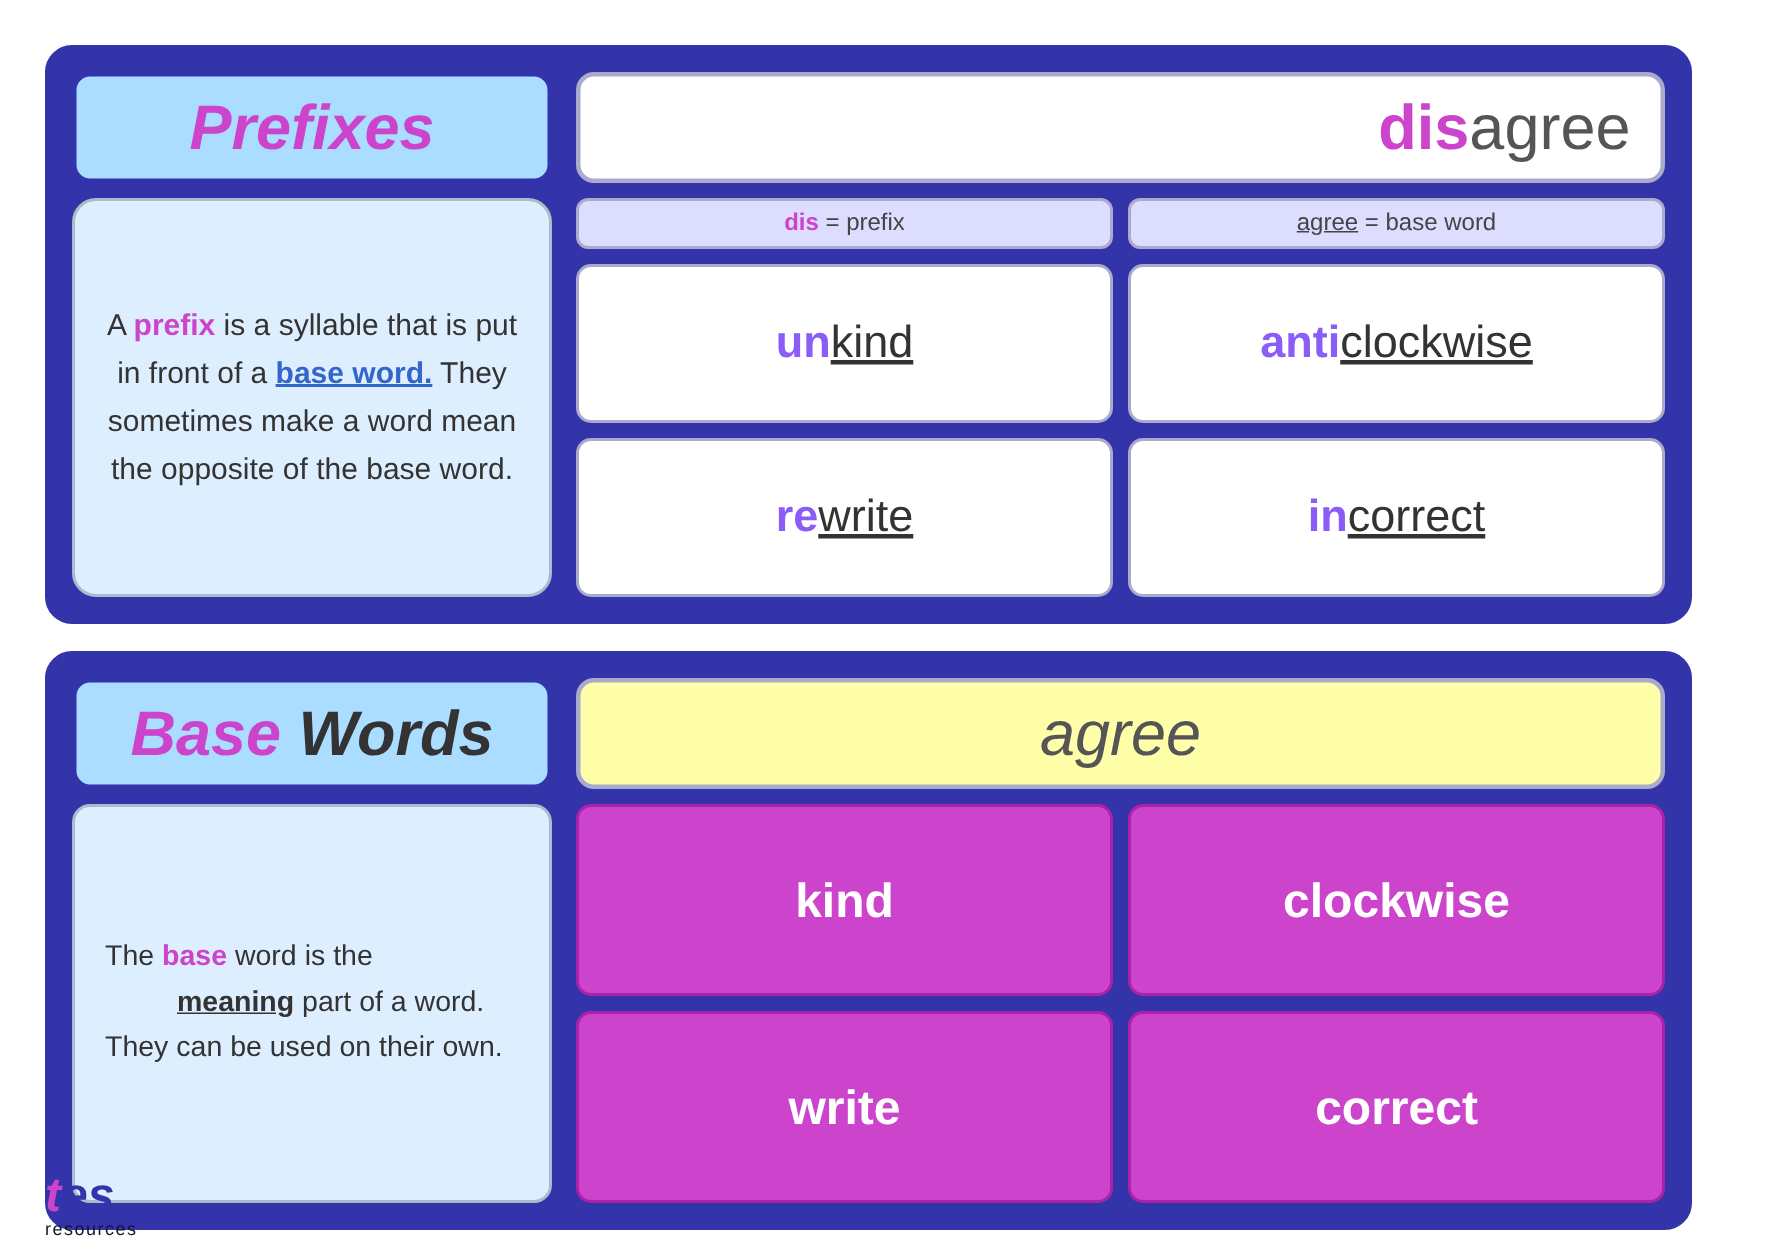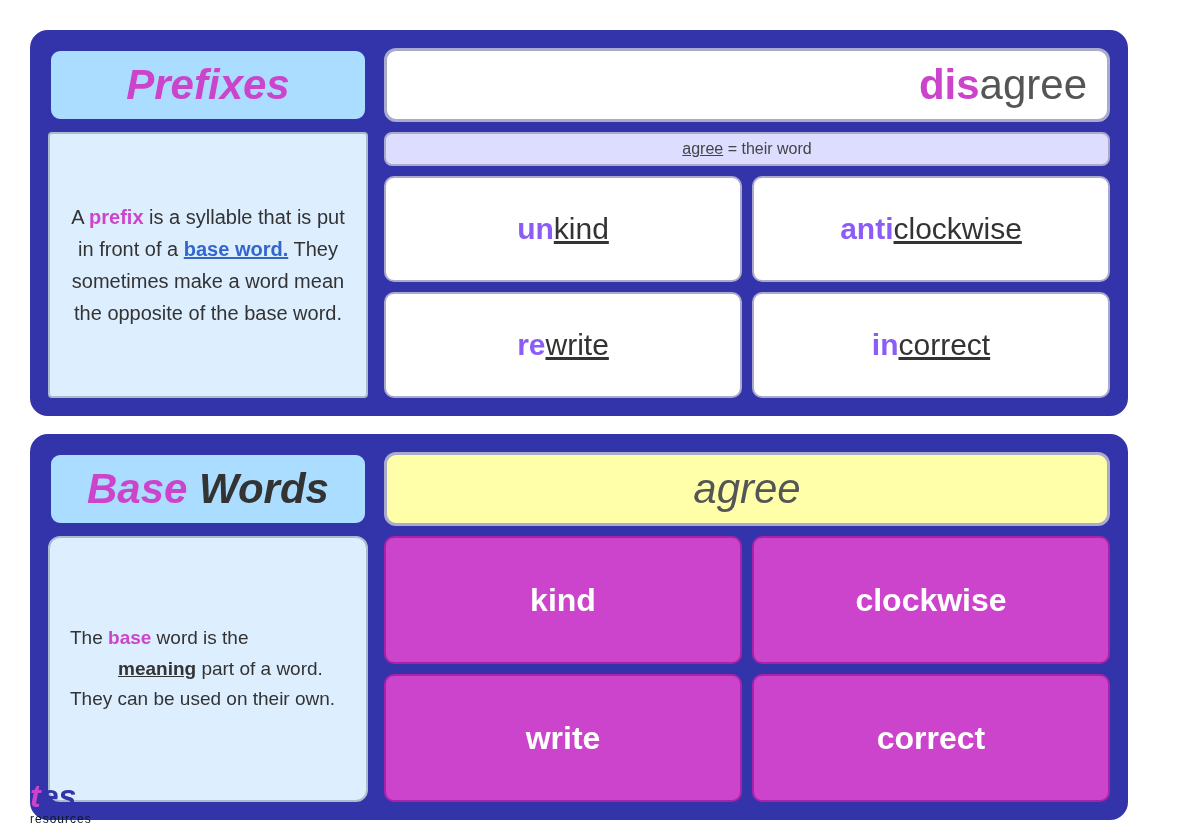--- a/index.html
+++ b/index.html
@@ -51,21 +51,21 @@
 
     .prefixes-title-box .title-text {
       font-size: 42px;
       font-weight: bold;
       color: #cc44cc;
       font-style: italic;
     }
 
     .prefixes-desc-box {
       background: #ddeeff;
-      border-radius: 4px;
+      border-radius: 16px;
       padding: 18px 20px;
       border: 2px solid #aabbcc;
       flex: 1;
       display: flex;
       align-items: center;
     }
 
     .prefixes-desc-box p {
       font-size: 20px;
       color: #333;
@@ -290,21 +290,24 @@
     <div class="right-panel-top">
 
       <div class="disagree-title-box">
         <span class="disagree-text">
           <span class="dis-part">dis</span><span>agree</span>
         </span>
       </div>
 
       <div class="prefix-labels">
         <div class="prefix-label-box">
-          <span class="label-base">agree</span><span> = their word</span>
+          <span class="label-prefix">dis</span><span> = prefix</span>
+        </div>
+        <div class="prefix-label-box">
+          <span class="label-base">agree</span><span> = base word</span>
         </div>
       </div>
 
       <div class="words-grid">
 
         <div class="word-box">
           <span class="word-prefix">un</span>
             <span class="word-base">kind</span>
         </div>
 

